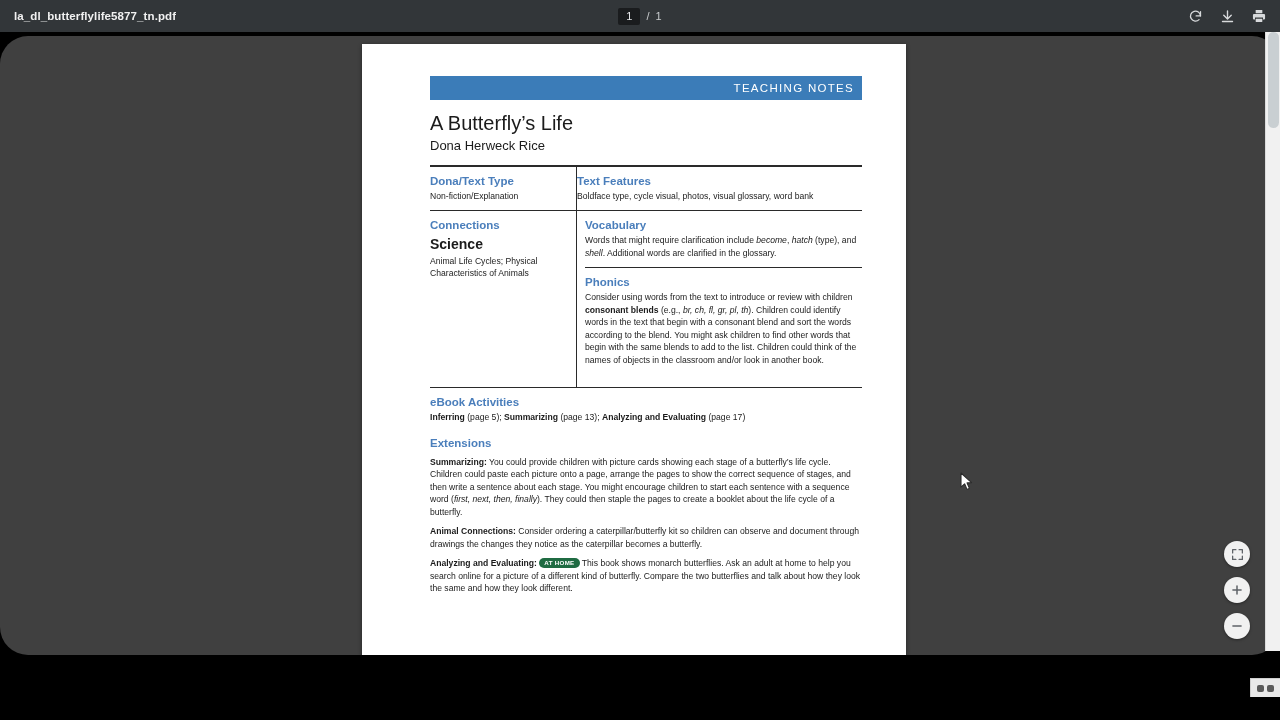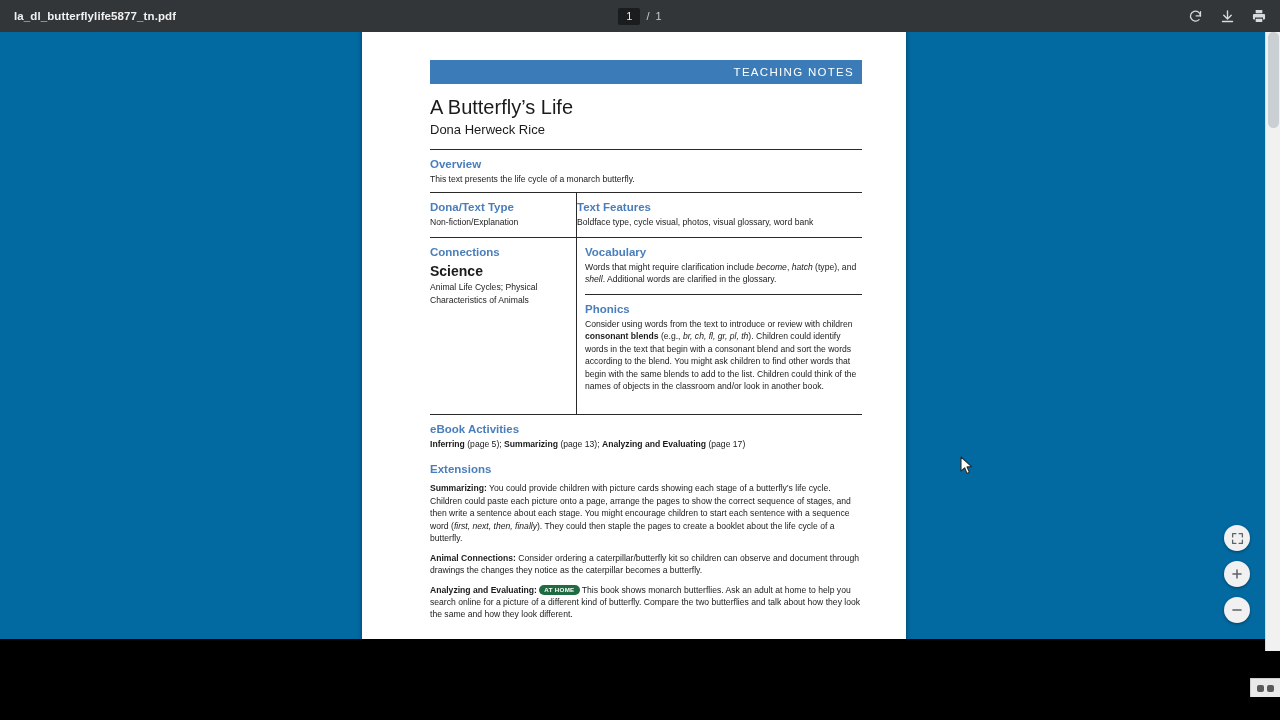--- a/index.html
+++ b/index.html
@@ -90,25 +90,26 @@
     align-items: center;
     justify-content: center;
     border-radius: 2px;
     cursor: pointer;
   }
   .tb-btn svg { display: block; }
 
   
   .doc-area {
     position: absolute;
-    top: 20px; left: 0;
+    top: 36px; left: 0;
     width: 1280px;
     height: 619px;
-    background: #0369a1;
+    background: #404040;
     overflow: hidden;
+    border-radius: 28px;
   }
 
   .page-sheet {
     position: absolute;
     left: 362px;
     top: 8px;
     width: 544px;
     height: 704px;
     background: #ffffff;
     box-shadow: 0 1px 4px rgba(0,0,0,0.45);
@@ -325,24 +326,20 @@
 
         <div class="tn-banner">
           <span>TEACHING NOTES</span>
         </div>
 
         <div class="doc-title">A Butterfly’s Life</div>
         <div class="doc-author">Dona Herweck Rice</div>
 
         <div class="rule-thick"></div>
 
-        <div class="block-pad">
-          <div class="sec-head">Overview</div>
-          <div class="body-txt">This text presents the life cycle of a monarch butterfly.</div>
-        </div>
 
         <div class="rule-thin"></div>
 
         <div class="tbl">
           <div class="tbl-l cell-pad">
             <div class="sec-head">Dona/Text Type</div>
             <div class="body-txt">Non-fiction/Explanation</div>
           </div>
           <div class="tbl-r cell-pad">
             <div class="sec-head">Text Features</div>

